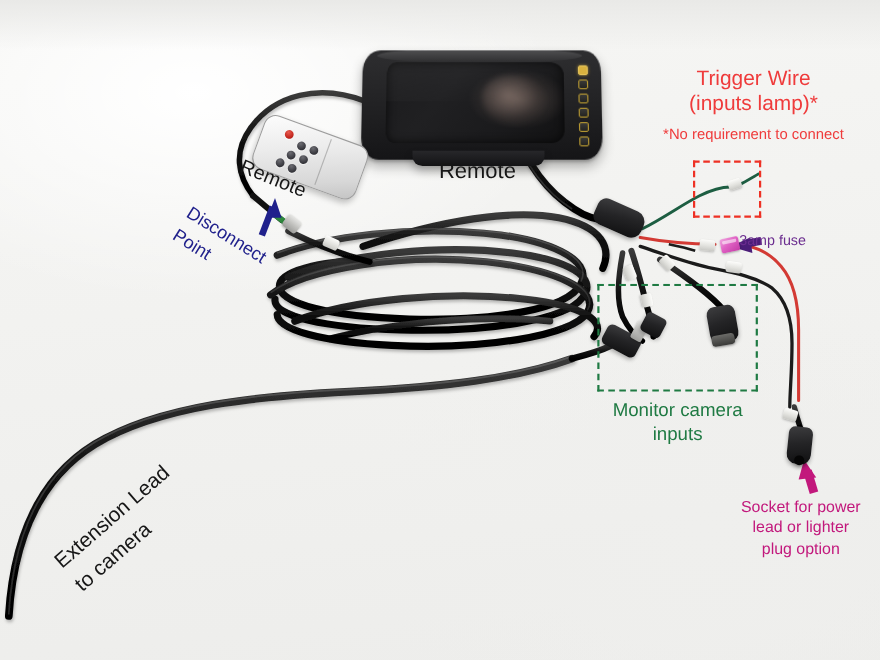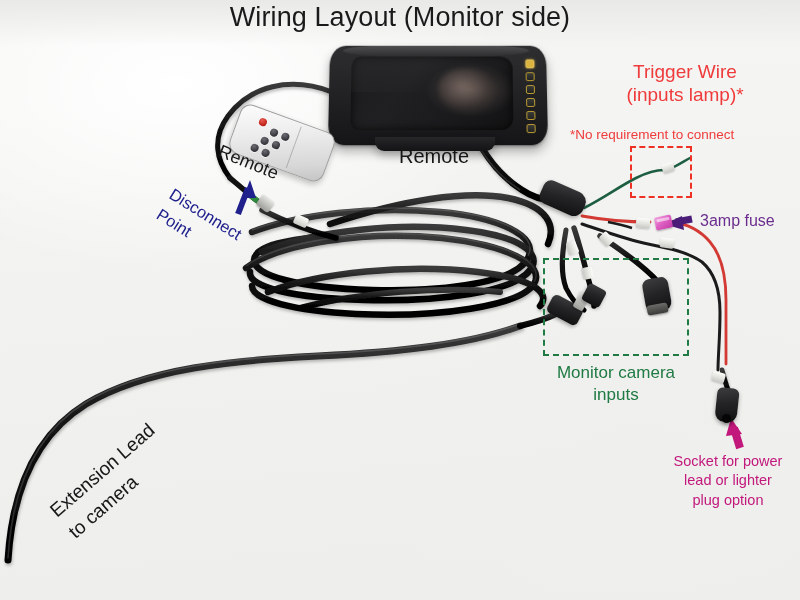--- a/index.html
+++ b/index.html
@@ -56,27 +56,27 @@
     left: 572px; top: 60px;
     width: 226px;
     text-align: center;
     font-size: 19px;
     color: #ef3b3b;
     line-height: 1.22;
   }
   .trigger-note {
     left: 570px; top: 114px;
     width: 230px;
+    text-align: center;
     font-size: 13.5px;
     color: #ef3b3b;
-    margin-top: 13px;
   }
   .fuse-lbl {
-    left: 700px; top: 212px;
-    font-size: 16px;
+    left: 672px; top: 212px;
+    font-size: 13px;
     color: #6b2d8f;
   }
   .cam-inputs {
     left: 518px; top: 362px;
     width: 196px;
     text-align: center;
     font-size: 17px;
     color: #1f7a43;
     line-height: 1.28;
   }
@@ -434,21 +434,20 @@
 
   <div class="conn" style="left:644px; top:278px; width:26px; height:34px; border-radius:7px 7px 9px 9px; transform:rotate(-10deg);"></div>
   <div class="ferrule" style="left:647px; top:304px; width:21px; height:10px; border-radius:3px; transform:rotate(-10deg); background:linear-gradient(180deg,#6b6b68,#3a3a38);"></div>
 
   <div class="conn" style="left:716px; top:388px; width:22px; height:34px; border-radius:6px 6px 9px 9px; transform:rotate(6deg);"></div>
   <div class="conn" style="left:722px; top:414px; width:9px; height:9px; border-radius:50%; background:#060606;"></div>
 
   <div class="dash-box dash-red"></div>
   <div class="dash-box dash-green"></div>
 
-  <div class="lbl title">Wiring Layout (Monitor side)</div>
 
   <div class="lbl trigger-title">Trigger Wire
 (inputs lamp)*</div>
   <div class="lbl trigger-note">*No requirement to connect</div>
 
   <div class="lbl fuse-lbl">3amp fuse</div>
 
   <div class="lbl cam-inputs">Monitor camera
 inputs</div>
 

